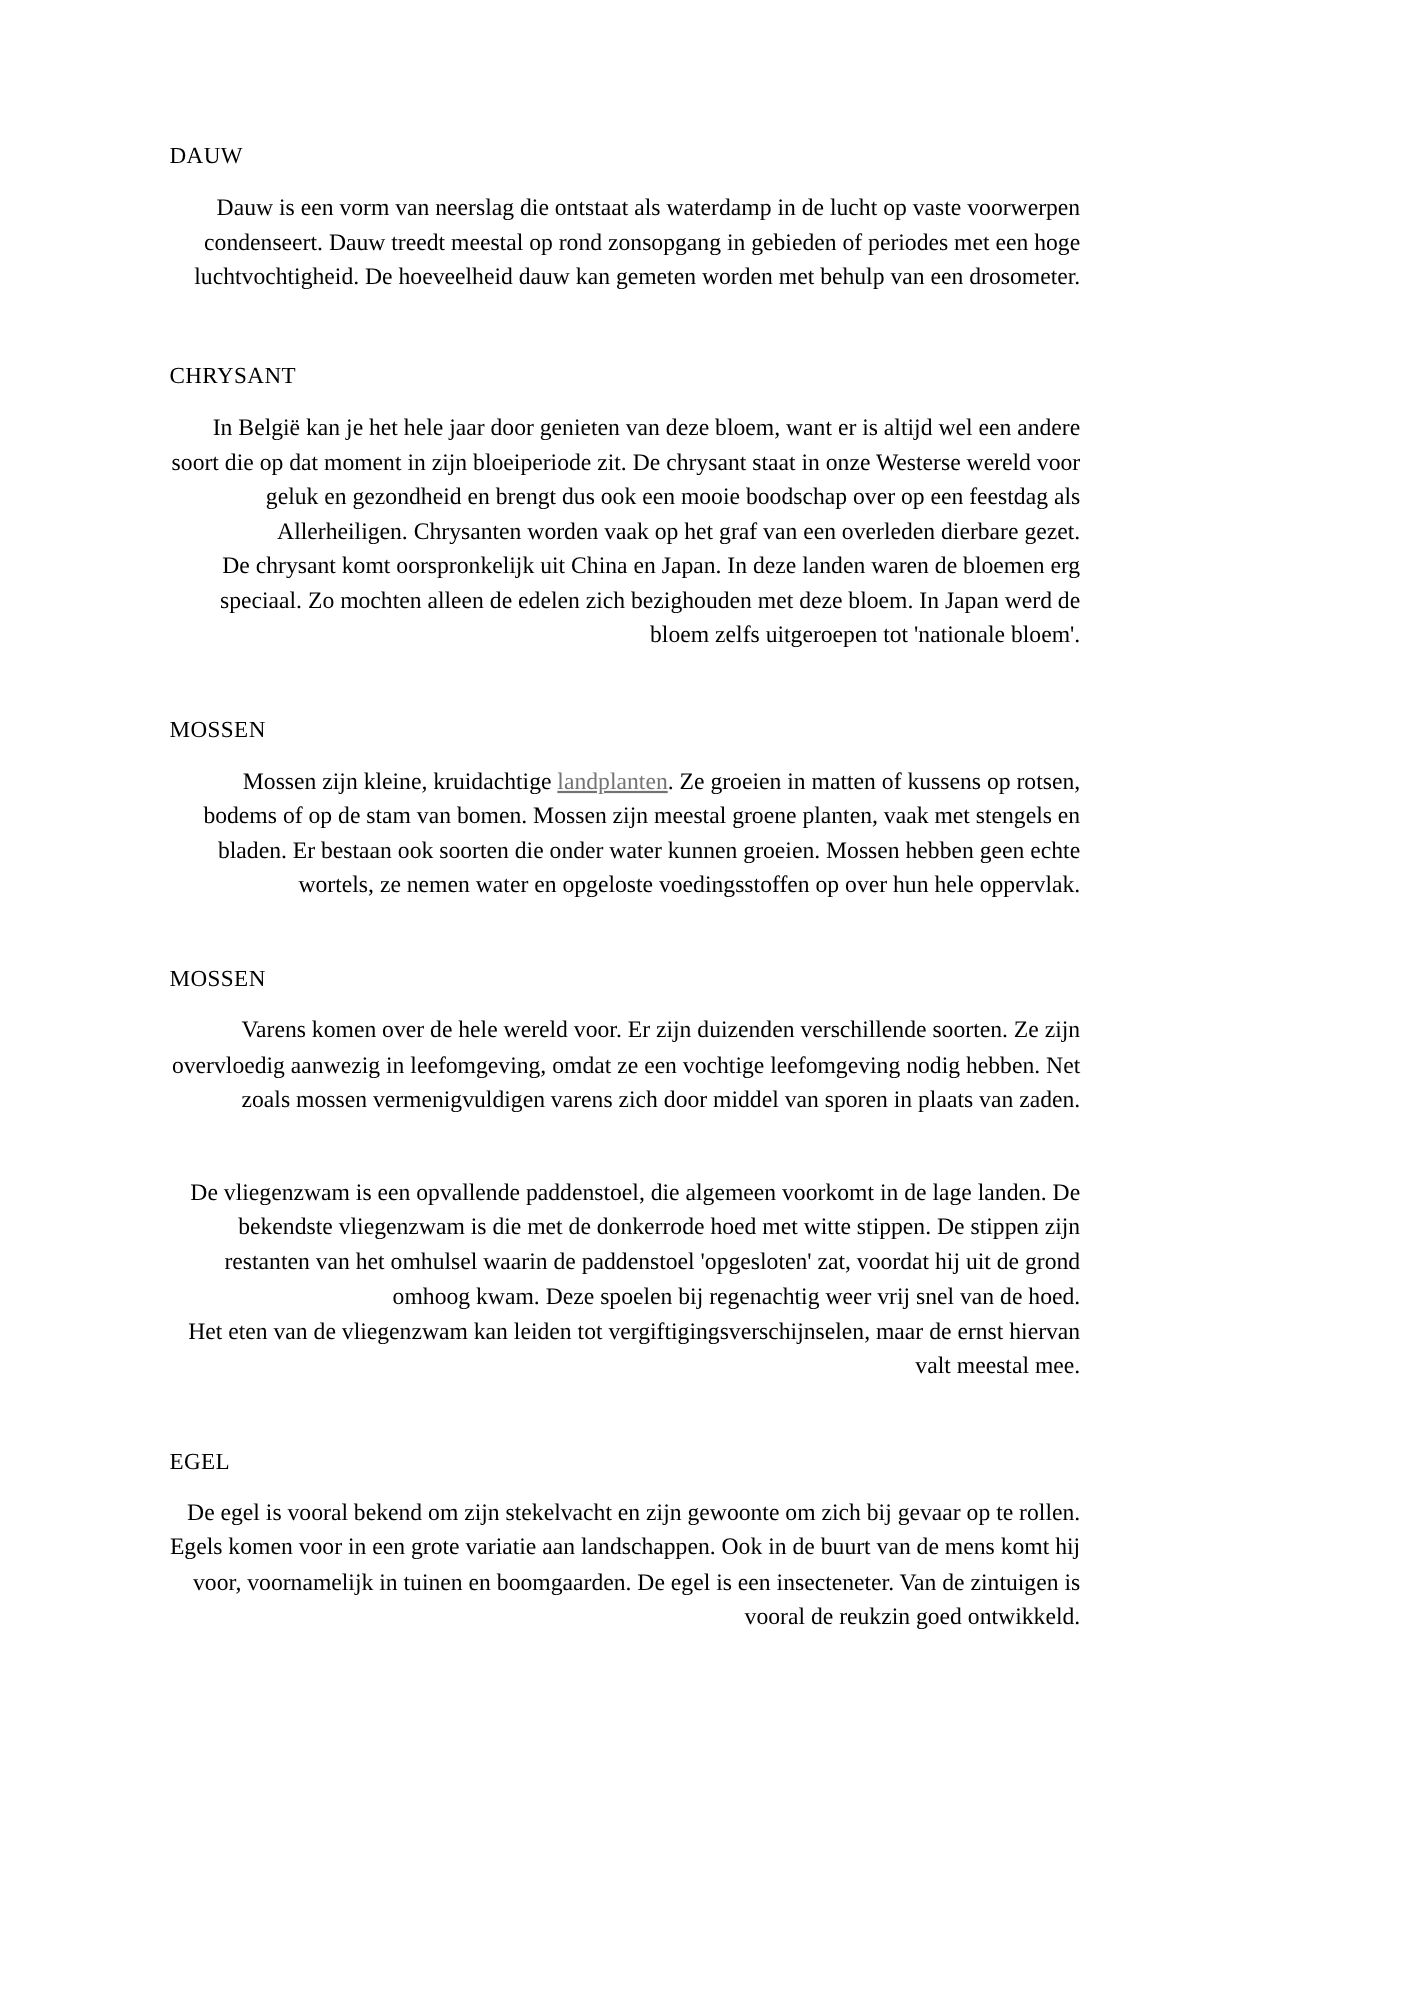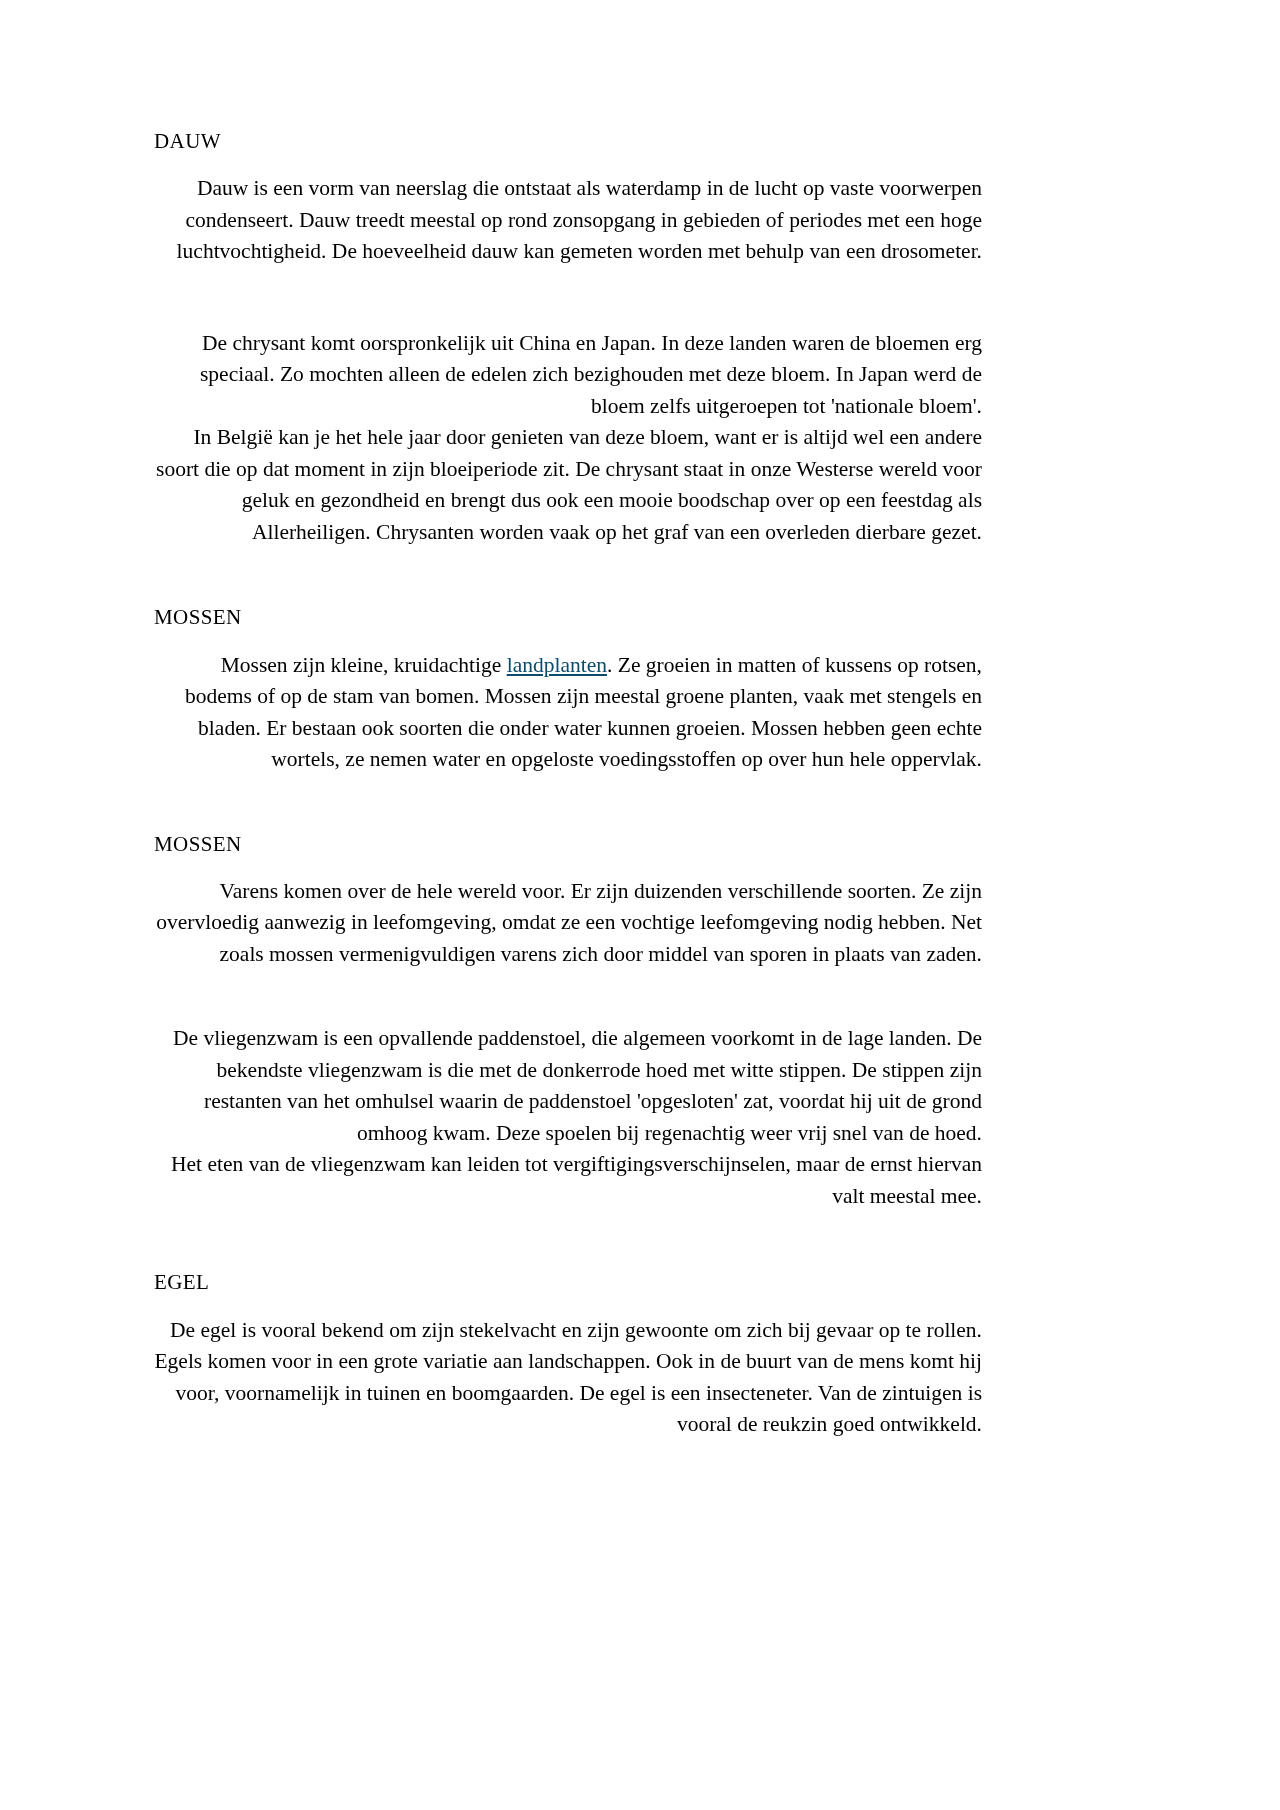--- a/index.html
+++ b/index.html
@@ -48,40 +48,41 @@
   }
   .section {
     margin-bottom: 0;
   }
   .sp-dauw      { height: 60px; }
   .sp-chrysant  { height: 56px; }
   .sp-mossen    { height: 55px; }
   .sp-varens    { height: 53px; }
   .sp-vliegen   { height: 57px; }
   a.inline-link {
-    color: #0c4a6e;
+    color: #737373;
     text-decoration: underline;
   }
   .heading-mossen { margin-bottom: 12px; }
 </style>
 </head>
 <body>
 
 <div class="page">
   <div class="doc-body">
 
     <div class="section">
       <h2 class="section-heading">DAUW</h2>
       <p class="section-text">Dauw is een vorm van neerslag die ontstaat als waterdamp in de lucht op vaste voorwerpen condenseert. Dauw treedt meestal op rond zonsopgang in gebieden of periodes met een hoge luchtvochtigheid. De hoeveelheid dauw kan gemeten worden met behulp van een drosometer.</p>
     </div>
     <div class="sp-dauw"></div>
 
     <div class="section">
+      <h2 class="section-heading">CHRYSANT</h2>
+      <p class="section-text">In België kan je het hele jaar door genieten van deze bloem, want er is altijd wel een andere soort die op dat moment in zijn bloeiperiode zit. De chrysant staat in onze Westerse wereld voor geluk en gezondheid en brengt dus ook een mooie boodschap over op een feestdag als Allerheiligen. Chrysanten worden vaak op het graf van een overleden dierbare gezet.</p>
       <p class="section-text">De chrysant komt oorspronkelijk uit China en Japan. In deze landen waren de bloemen erg speciaal. Zo mochten alleen de edelen zich bezighouden met deze bloem. In Japan werd de bloem zelfs uitgeroepen tot 'nationale bloem'.</p>
-      <p class="section-text">In België kan je het hele jaar door genieten van deze bloem, want er is altijd wel een andere soort die op dat moment in zijn bloeiperiode zit. De chrysant staat in onze Westerse wereld voor geluk en gezondheid en brengt dus ook een mooie boodschap over op een feestdag als Allerheiligen. Chrysanten worden vaak op het graf van een overleden dierbare gezet.</p>
     </div>
     <div class="sp-chrysant"></div>
 
     <div class="section">
       <h2 class="section-heading heading-mossen">MOSSEN</h2>
       <p class="section-text"><span>Mossen zijn kleine, kruidachtige </span><a class="inline-link" href="#">landplanten</a><span>.  Ze groeien in matten of kussens op rotsen, bodems of op de stam van bomen. Mossen zijn meestal groene planten, vaak met stengels en bladen. Er bestaan ook soorten die onder water kunnen groeien.  Mossen hebben geen echte wortels, ze nemen water en opgeloste voedingsstoffen op over hun hele oppervlak.</span></p>
     </div>
     <div class="sp-mossen"></div>
 
     <div class="section">

